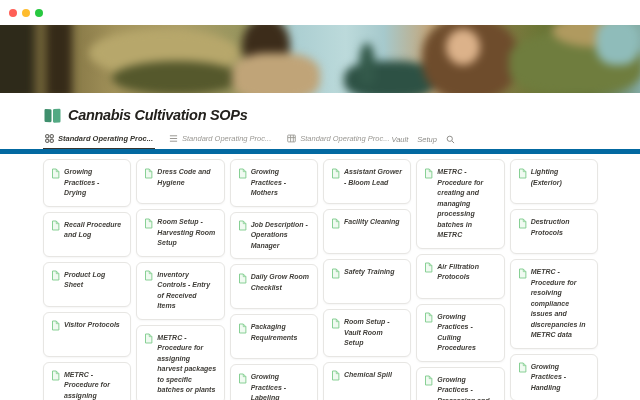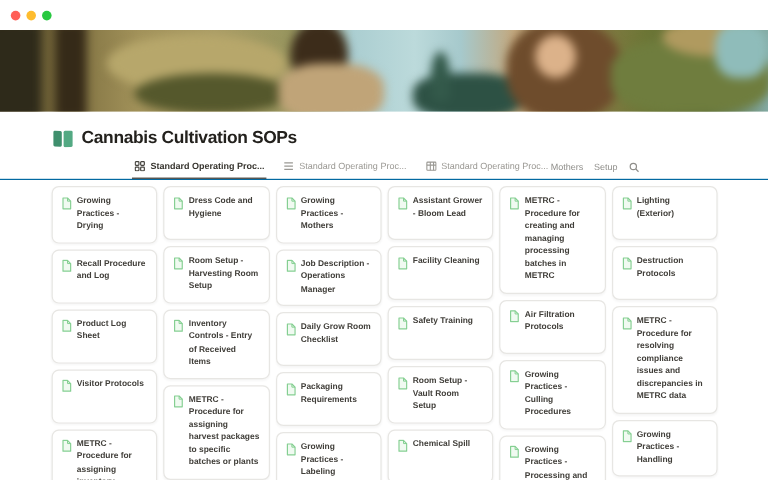--- a/index.html
+++ b/index.html
@@ -1,18 +1,18 @@
 <!DOCTYPE html>
 <html><head>
 <meta charset="utf-8">
 <style>
   * { margin:0; padding:0; box-sizing:border-box; }
   html,body { width:640px; height:400px; overflow:hidden; background:#fff;
     font-family:"Liberation Sans","DejaVu Sans",sans-serif; }
-  .window { width:640px; height:400px; background:#fff; position:relative; overflow:hidden; }
+  .window { width:640px; height:400px; background:#fff; position:relative; overflow:hidden;font-style:italic; }
 
   
   .titlebar { height:25px; background:#fff; display:flex; align-items:center; padding-left:9px; }
   .traffic { display:flex; gap:5px; }
   .dot { width:8px; height:8px; border-radius:50%; }
   .dot.red { background:#ff5f57; }
   .dot.yellow { background:#febc2e; }
   .dot.green { background:#28c840; }
 
   
@@ -34,22 +34,22 @@
   .b13 { left:515px; top:14px; width:134px; height:62px; background:#6f7d3e; border-radius:40%; }
   .b14 { left:558px; top:-4px; width:84px; height:32px; background:#b09a5f; border-radius:50%; }
   .b15 { left:602px; top:0; width:44px; height:46px; background:#8fbcba; border-radius:40%; }
 
   
   .title-row { display:flex; align-items:center; gap:7px; padding:14px 0 0 44px; }
   .book-icon { width:17px; height:15px; flex:0 0 auto; }
   h1.page-title { font-size:14.5px; font-weight:700; color:#23211d; letter-spacing:-0.3px; }
 
   
-  .tabbar { display:flex; align-items:flex-end; justify-content:center;
-    padding:0 40px 0 43px; margin-top:8px; border-bottom:1px solid #0369a1; }
+  .tabbar { display:flex; align-items:flex-end; justify-content:flex-start;
+    padding:0 40px 0 43px; margin-top:8px; border-bottom:5px solid #0369a1; }
   .tabs { display:flex; gap:12px; }
   .tab { display:flex; align-items:center; gap:4px; padding:3px 2px 5px 2px;
     font-size:7.5px; color:#9a9893; cursor:pointer; border-bottom:1.5px solid transparent; }
   .tab.active { color:#37352f; font-weight:700; border-bottom-color:#37352f; }
   .tab svg { width:9px; height:9px; display:block; }
   .view-controls { display:flex; align-items:center; gap:9px; padding-bottom:5px; }
   .ctrl { font-size:7.5px; color:#8f8e8a; cursor:pointer; }
   .search-btn svg { width:9px; height:9px; display:block; }
 
   
@@ -127,21 +127,21 @@
         <svg viewBox="0 0 10 10" fill="none" stroke="#9a9893" stroke-width="1">
           <rect x="0.8" y="1.2" width="8.4" height="7.6" rx="0.8"></rect>
           <line x1="4" y1="1.2" x2="4" y2="8.8"></line>
             <line x1="7" y1="1.2" x2="7" y2="8.8"></line>
             <line x1="0.8" y1="4" x2="9.2" y2="4"></line>
         </svg>
         <span>Standard Operating Proc...</span>
       </div>
     </div>
     <div class="view-controls">
-      <span class="ctrl">Mothers</span>
+      <span class="ctrl">Vault</span>
       <span class="ctrl">Setup</span>
       <span class="ctrl search-btn">
         <svg viewBox="0 0 10 10" fill="none" stroke="#8f8e8a" stroke-width="1.1">
           <circle cx="4.2" cy="4.2" r="2.9"></circle>
             <line x1="6.5" y1="6.5" x2="9" y2="9"></line>
         </svg>
       </span>
     </div>
   </div>
 

